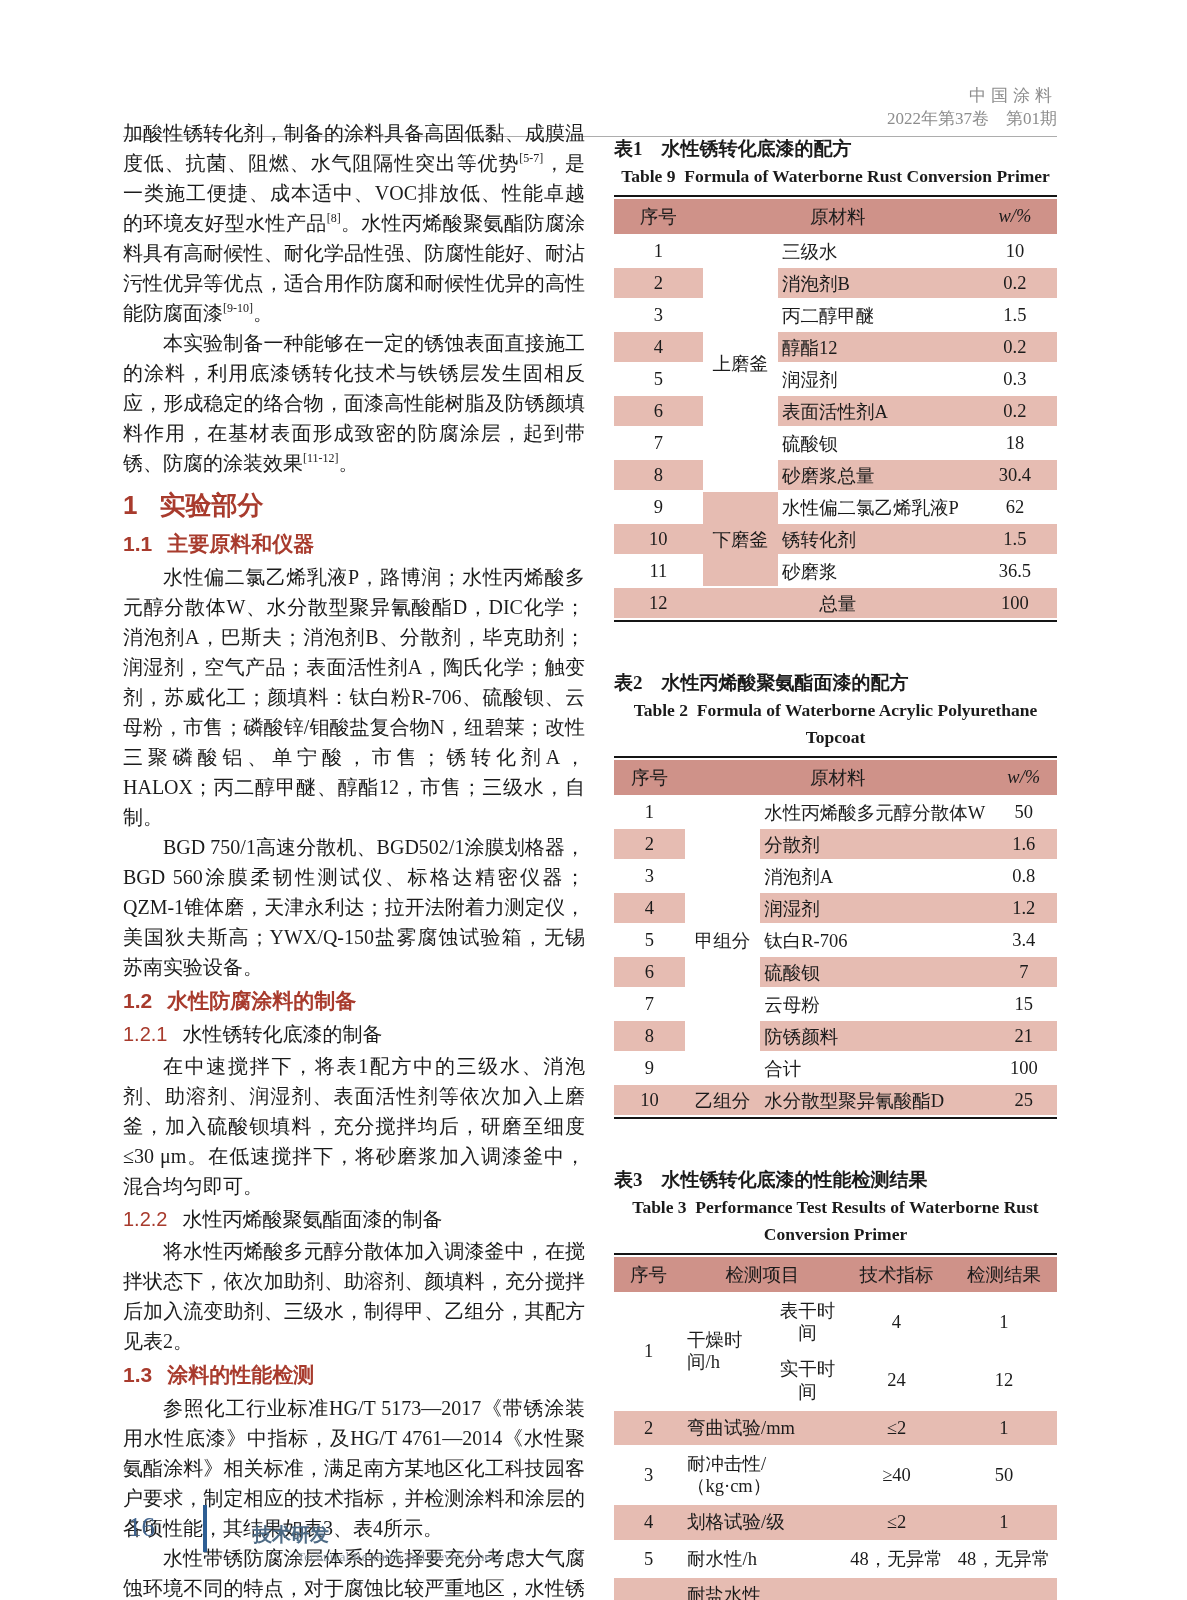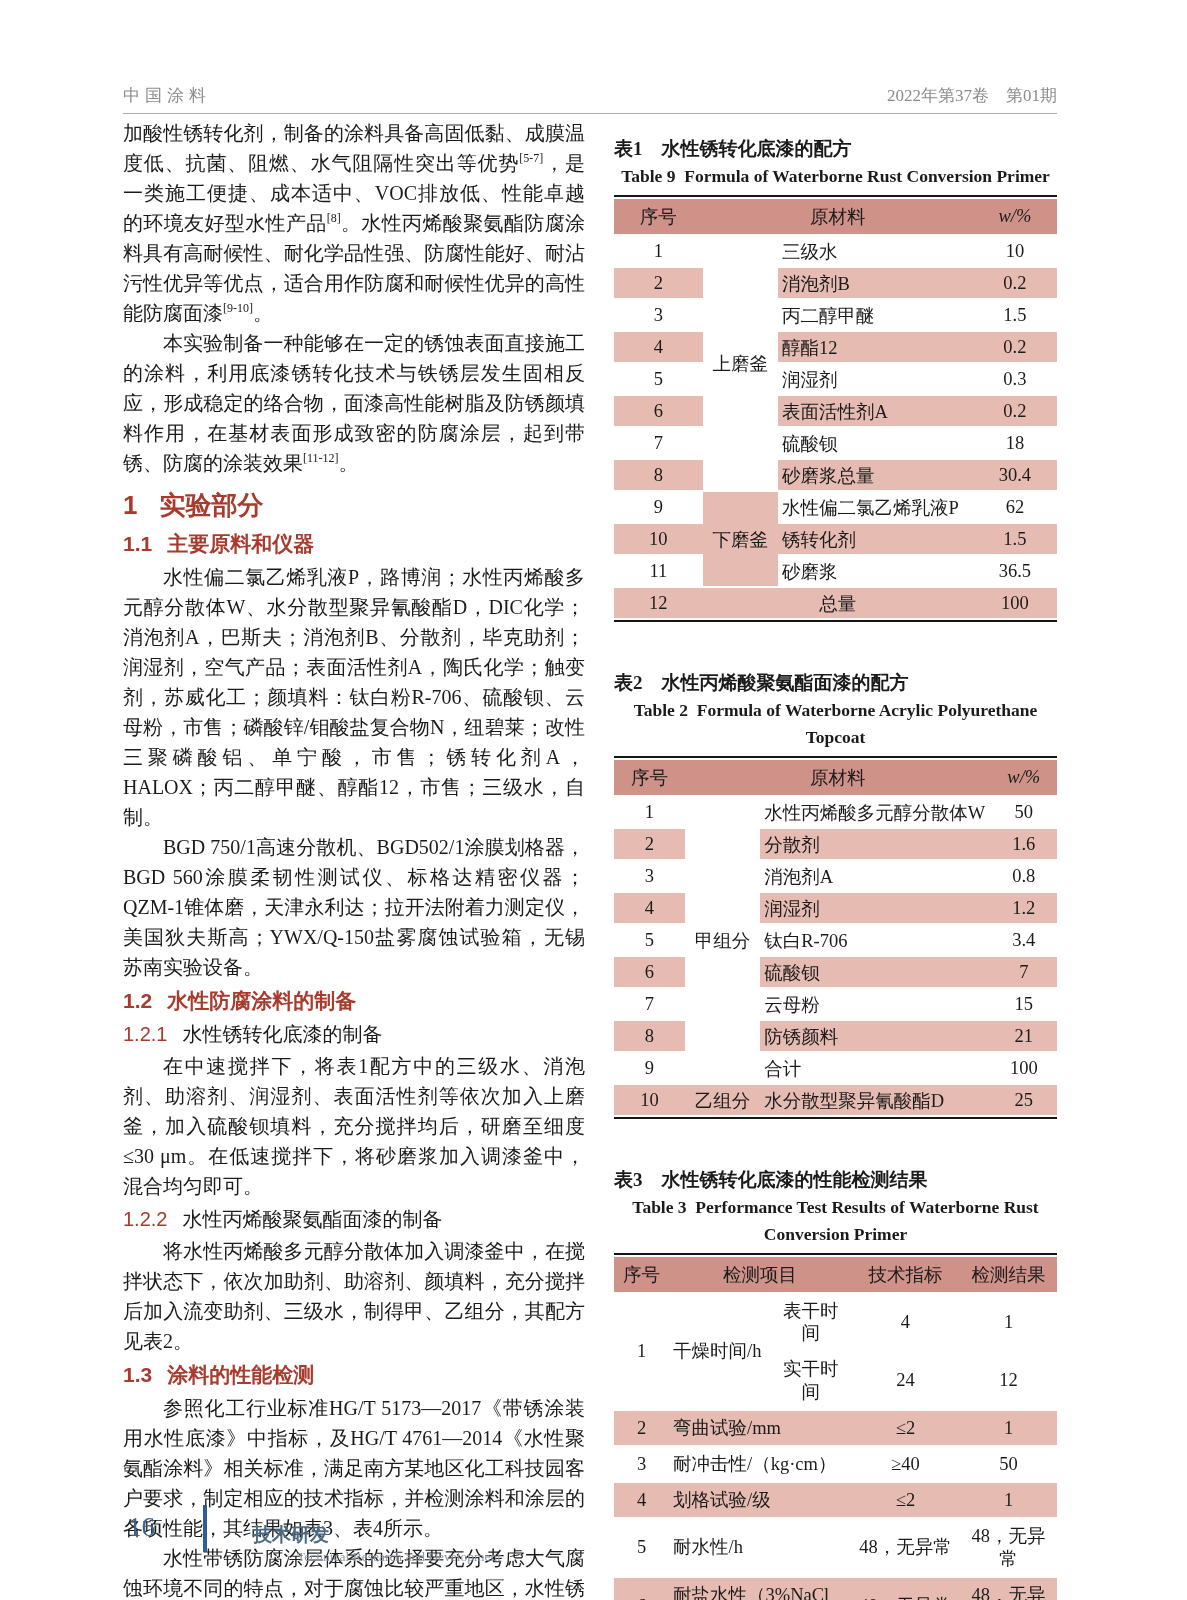--- a/index.html
+++ b/index.html
@@ -16,21 +16,21 @@
   .page{
     position:relative;width:1187px;height:1600px;background:#ffffff;
     margin:0 auto;overflow:hidden;color:var(--ink);
     font-family:"Liberation Serif","DejaVu Serif",serif;
   }
   
   .page-header{
     position:absolute;left:123px;top:84px;width:934px;
     display:flex;justify-content:space-between;align-items:flex-end;
     padding-bottom:6px;border-bottom:1.5px solid #adadad;
-    color:var(--gray);font-size:17px;white-space:pre-wrap;
+    color:var(--gray);font-size:17px;white-space:pre-wrap;flex-direction:column;
   }
   .journal{letter-spacing:5px;}
   
   .content{
     position:absolute;left:123px;top:118px;width:934px;
     display:flex;justify-content:space-between;
   }
   .col-left{width:462px;}
   .col-right{width:443px;}
   
@@ -66,21 +66,21 @@
   .tt-en{
     text-align:center;font-weight:bold;font-size:17.5px;line-height:27px;
     margin-bottom:5px;white-space:pre-wrap;
   }
   table.formula{
     width:100%;border-collapse:separate;border-spacing:0 2px;
     border-top:2.2px solid #151515;border-bottom:2.2px solid #151515;
     font-size:18.5px;
   }
   .formula th{
-    background:var(--hdr-pink);font-weight:normal;padding:5px 9px;
+    background:var(--hdr-pink);font-weight:normal;padding:5px 16px;
     text-align:center;white-space:nowrap;
   }
   .formula td{padding:2.5px 4px;vertical-align:middle;}
   .t3 td{padding:6px 4px;line-height:1.2;}
   .bg-p{background:var(--row-pink);}
   .bg-w{background:#ffffff;}
   .a-c{text-align:center;}
   .a-l{text-align:left;padding-left:6px;}
   .ital{font-style:italic;}
   

